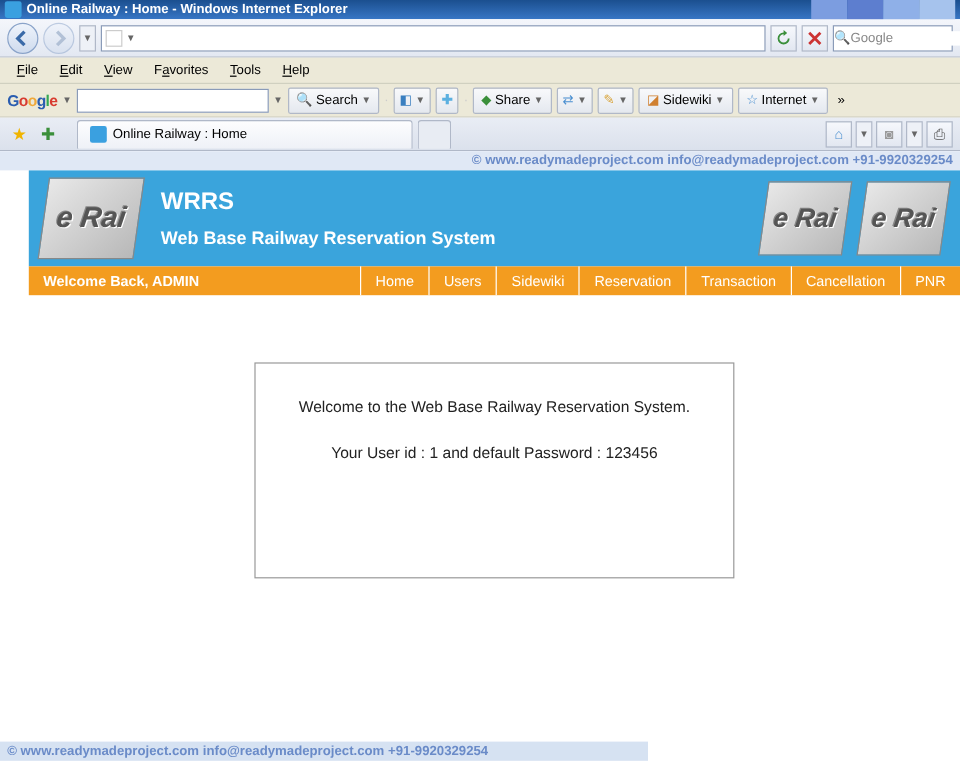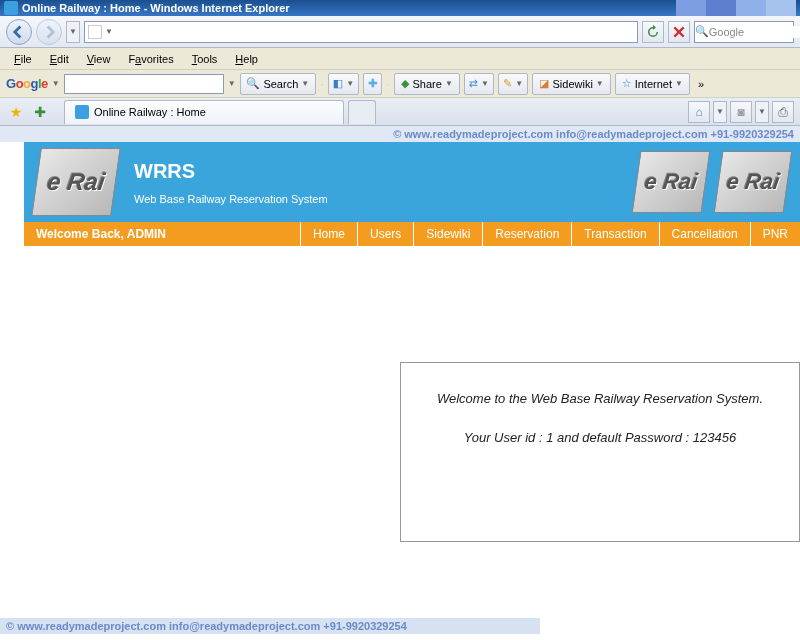--- a/index.html
+++ b/index.html
@@ -46,29 +46,29 @@
 .wm-row { height: 16px; background: #e0e8f5; color: #6a8bc8; font-size: 11px; display: flex; align-items: center; justify-content: flex-end; padding: 0 6px; font-weight: bold; }
 .wm-bottom { position: absolute; bottom: 6px; left: 0; right: 0; height: 16px; background: transparent; color: #6a8bc8; font-size: 11px; display: flex; align-items: center; padding: 0 6px; font-weight: bold; }
 .wm-bottom-bg { position: absolute; bottom: 6px; left: 0; width: 540px; height: 16px; background: #d6e2f2; }
 
 .page { background: #fff; position: relative; }
 .banner { margin: 0 0 0 24px; height: 80px; background: #3aa4dc; display: flex; align-items: center; padding: 0 12px; gap: 18px; color: #fff; overflow: hidden; }
 .logo3d { width: 80px; height: 68px; background: linear-gradient(135deg, #e8e8e8, #b8b8b8); border: 1px solid #888; display: flex; align-items: center; justify-content: center; font-size: 24px; font-weight: bold; font-style: italic; color: #555; text-shadow: 1px 1px 0 #fff, -1px -1px 0 #888; transform: skewX(-8deg); }
 .logo3d.sm { width: 70px; height: 62px; font-size: 22px; }
 .banner-titles { flex: 1; }
 .banner-titles h1 { font-size: 20px; font-weight: bold; margin-bottom: 10px; }
-.banner-titles h2 { font-size: 11px; font-weight: normal; }
+.banner-titles h2 { font-size: 15px; font-weight: bold; }
 .banner-right { display: flex; gap: 12px; }
 
 .orangenav { margin-left: 24px; height: 24px; background: #f39c1f; display: flex; align-items: center; color: #fff; font-size: 12px; }
 .welcome { padding: 0 12px; font-weight: bold; }
 .navitems { margin-left: auto; display: flex; height: 100%; }
 .navitems a { padding: 0 12px; display: flex; align-items: center; border-left: 1px solid #fff; color: #fff; text-decoration: none; cursor: pointer; white-space: nowrap; }
 
-.content { margin-left: 24px; padding-top: 116px; display: flex; justify-content: flex-end; font-style: italic; }
+.content { margin-left: 24px; padding-top: 56px; display: flex; justify-content: center; }
 .welcomebox { width: 400px; height: 180px; border: 1px solid #999; padding: 28px 18px; text-align: center; font-family: "Times New Roman", serif; font-size: 13px; color: #222; }
 .welcomebox p { margin-bottom: 24px; }
 
 svg.ico { width: 14px; height: 14px; }
 </style>
 </head>
 <body>
 
 <div class="titlebar">
   <span class="ie-icon"></span>

